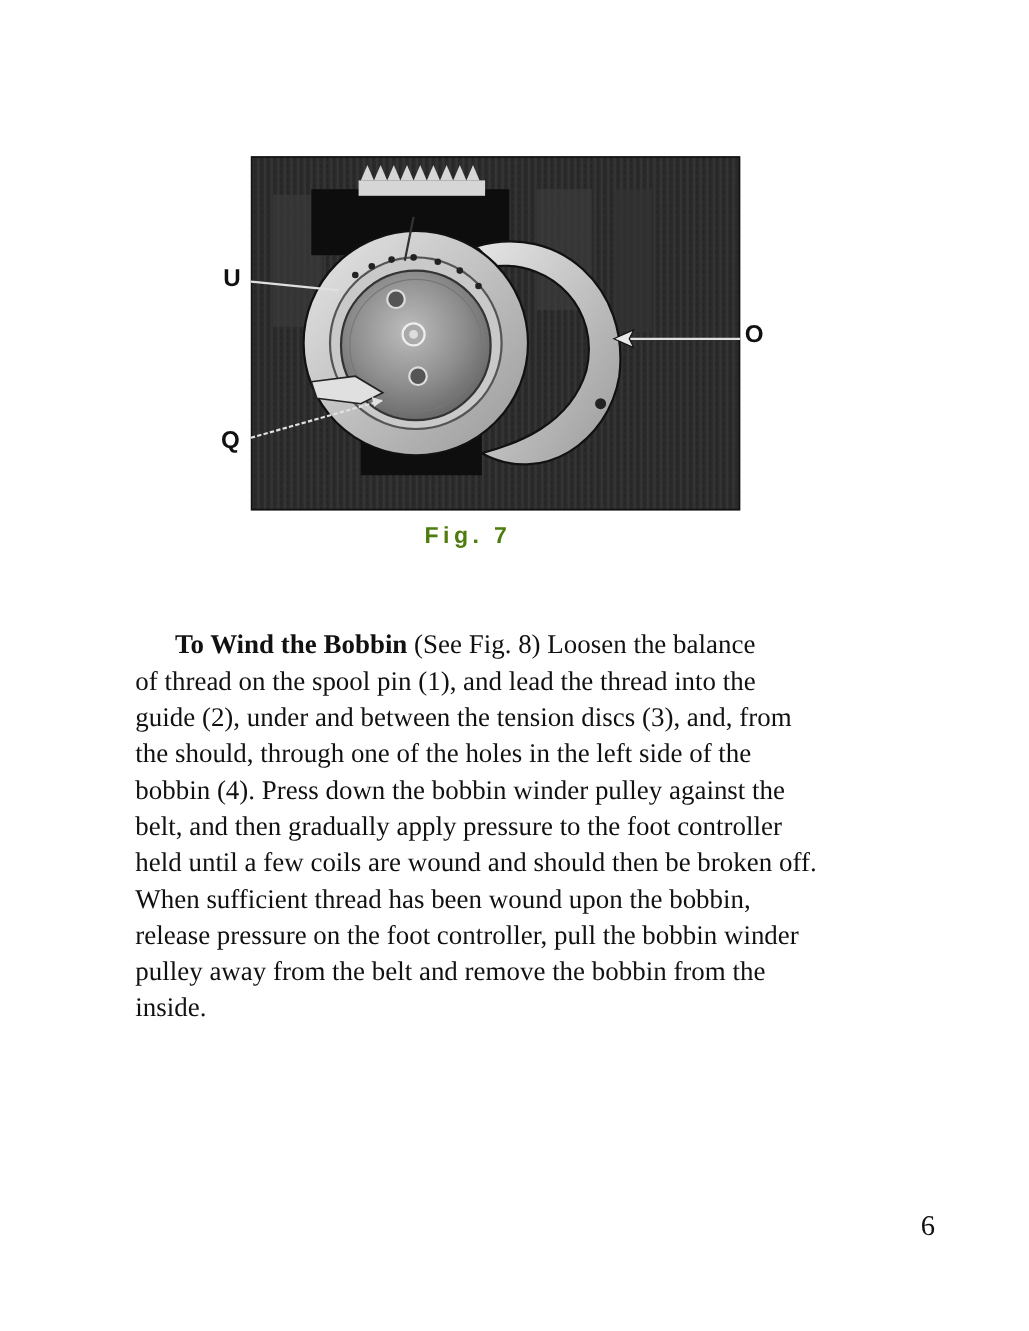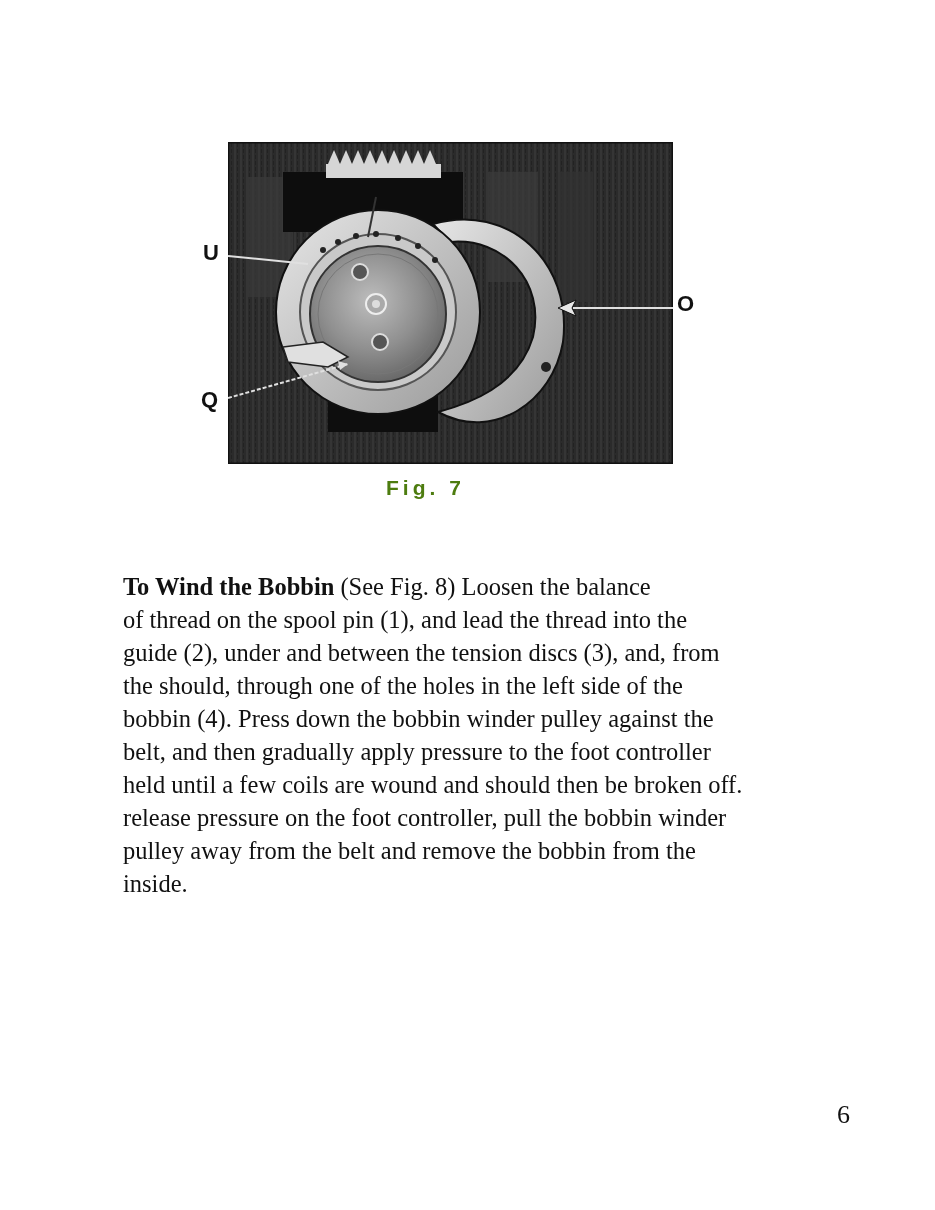--- a/index.html
+++ b/index.html
@@ -48,21 +48,21 @@
     }
     .body-text {
       position: absolute;
       left: 123px; top: 570px;
       width: 720px;
       font-size: 24.5px;
       line-height: 33px;
       color: #111;
     }
     .body-text .line { display: block; white-space: nowrap; }
-    .body-text .heading { font-weight: bold; }
+    .body-text .heading { font-weight: bold; margin-left: 36px; }
     .page-number {
       position: absolute;
       left: 837px; top: 1100px;
       font-size: 26px;
       color: #111;
     }
   </style>
 </head>
 <body>
 
@@ -151,18 +151,19 @@
 </div>
 
 <div class="body-text">
   <span class="line"><span class="heading">To Wind the Bobbin</span><span> (See Fig. 8) Loosen the balance</span></span>
   <span class="line">of thread on the spool pin (1), and lead the thread into the</span>
   <span class="line">guide (2), under and between the tension discs (3), and, from</span>
   <span class="line">the should, through one of the holes in the left side of the</span>
   <span class="line">bobbin (4). Press down the bobbin winder pulley against the</span>
   <span class="line">belt, and then gradually apply pressure to the foot controller</span>
   <span class="line">held until a few coils are wound and should then be broken off.</span>
+  <span class="line">When sufficient thread has been wound upon the bobbin,</span>
   <span class="line">release pressure on the foot controller, pull the bobbin winder</span>
   <span class="line">pulley away from the belt and remove the bobbin from the</span>
   <span class="line">inside.</span>
 </div>
 
 <div class="page-number">6</div>
 
 </body></html>

